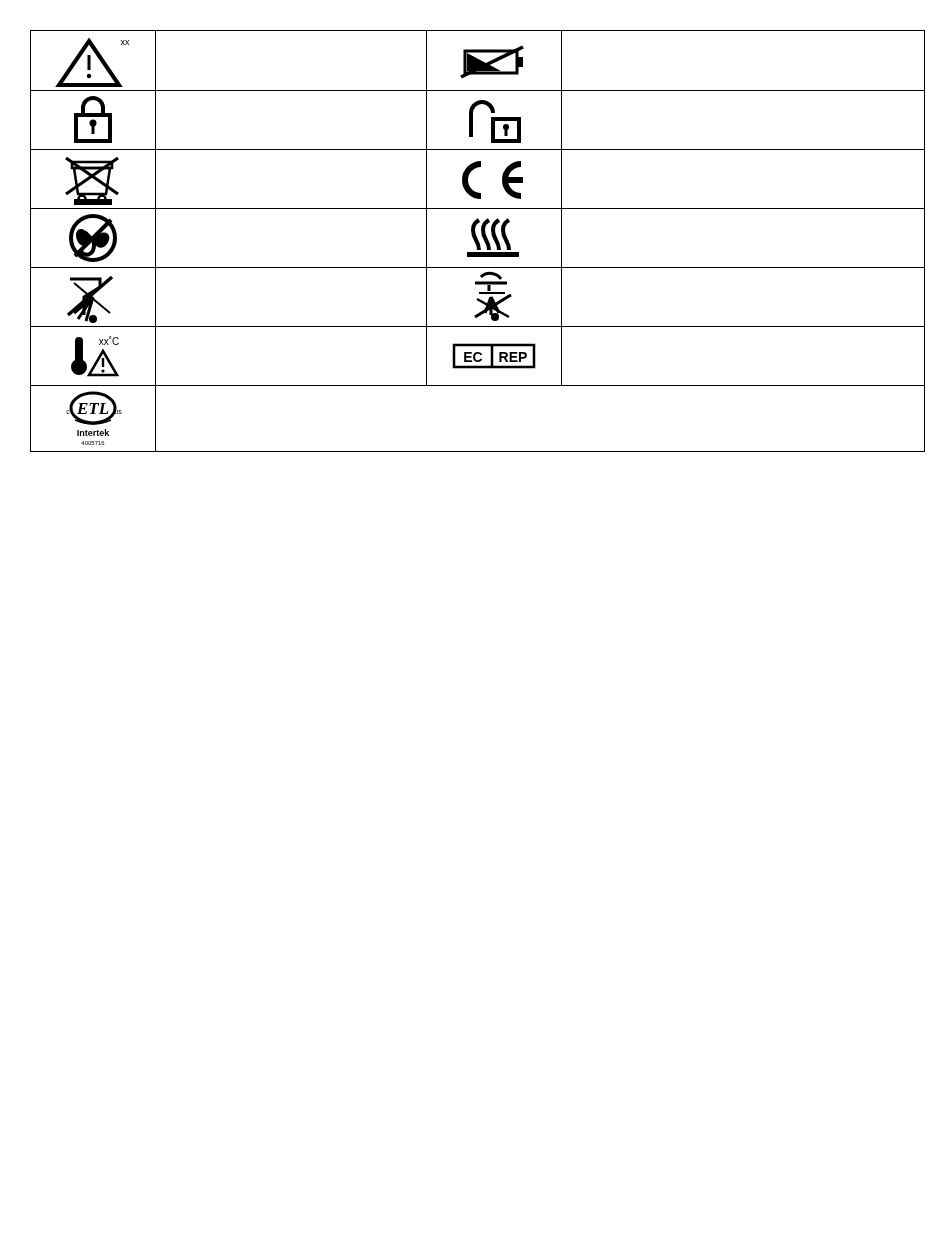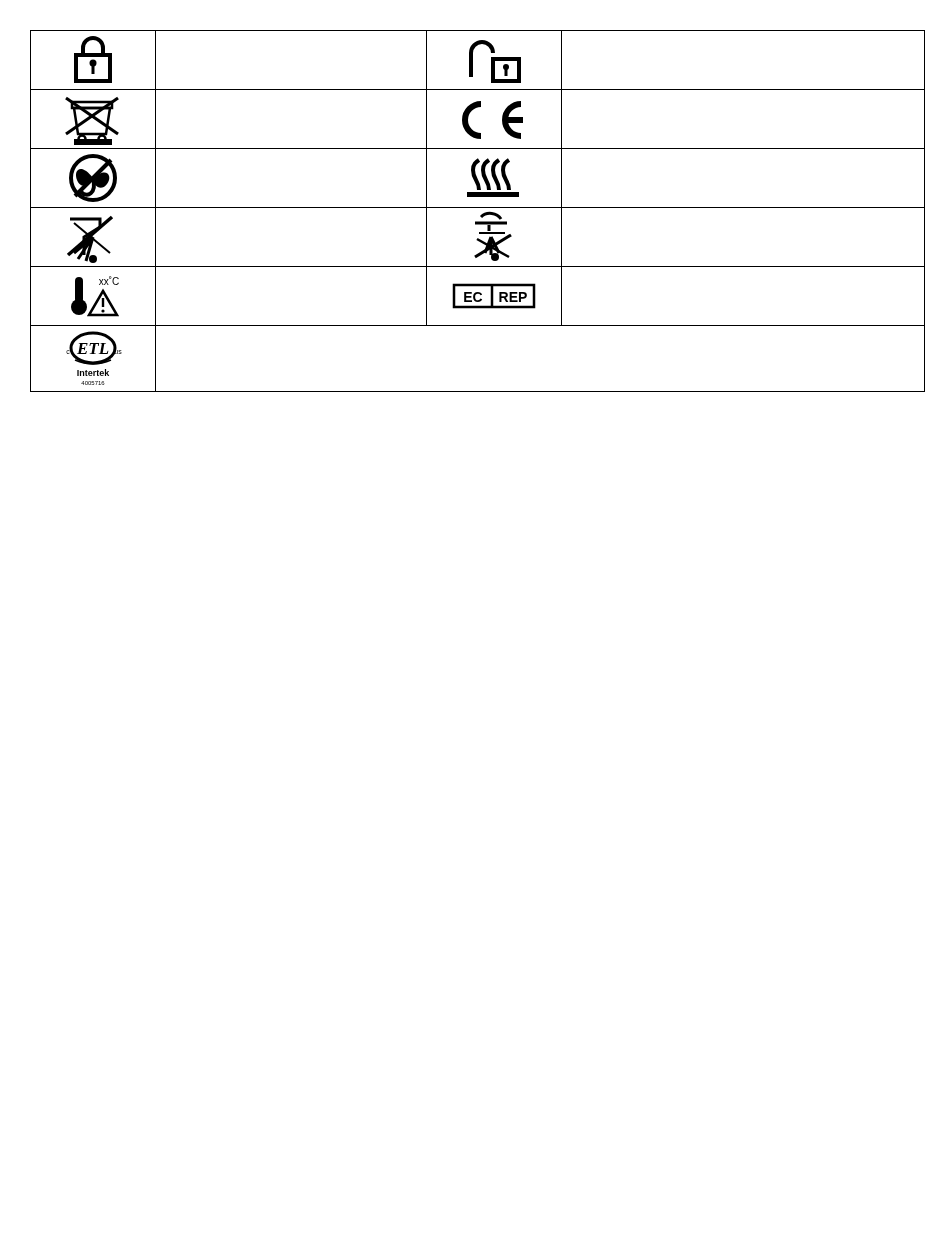--- a/index.html
+++ b/index.html
@@ -78,20 +78,44 @@
   svg { display: block; }
 </style>
 </head>
 <body>
 
 <div class="page">
 
   <table class="symbol-table">
     <tbody>
 
+      <tr class="row-h1">
+        <td class="icon-cell">
+          <div class="icon-wrap">
+            <svg width="96" height="56" viewBox="0 0 96 56">
+              <polygon points="44,8 74,52 14,52" fill="#ffffff" stroke="#000000" stroke-width="4"></polygon>
+              <rect x="42.5" y="22" width="3" height="15" fill="#000000"></rect>
+              <circle cx="44" cy="43" r="2.2" fill="#000000"></circle>
+              <text x="80" y="12" font-family="Liberation Sans, sans-serif" font-size="9" fill="#000000" text-anchor="middle">xx</text>
+            </svg>
+          </div>
+        </td>
+        <td class="desc-cell"></td>
+        <td class="icon-cell-2">
+          <div class="icon-wrap">
+            <svg width="90" height="48" viewBox="0 0 90 48">
+              <rect x="16" y="14" width="52" height="22" fill="none" stroke="#000000" stroke-width="3"></rect>
+              <rect x="68" y="20" width="6" height="10" fill="#000000"></rect>
+              <polygon points="18,16 18,34 52,34" fill="#000000"></polygon>
+              <line x1="12" y1="40" x2="74" y2="10" stroke="#000000" stroke-width="3.5"></line>
+            </svg>
+          </div>
+        </td>
+        <td class="desc-cell-2"></td>
+      </tr>
 
       <tr class="row-h2">
         <td class="icon-cell">
           <div class="icon-wrap">
             <svg width="60" height="50" viewBox="0 0 60 50">
               <path d="M20 20 L20 13 A10 10 0 0 1 40 13 L40 20" fill="none" stroke="#000000" stroke-width="4"></path>
               <rect x="13" y="20" width="34" height="26" fill="none" stroke="#000000" stroke-width="4"></rect>
               <rect x="28.5" y="28" width="3" height="11" fill="#000000"></rect>
               <circle cx="30" cy="28" r="3.5" fill="#000000"></circle>
             </svg>

